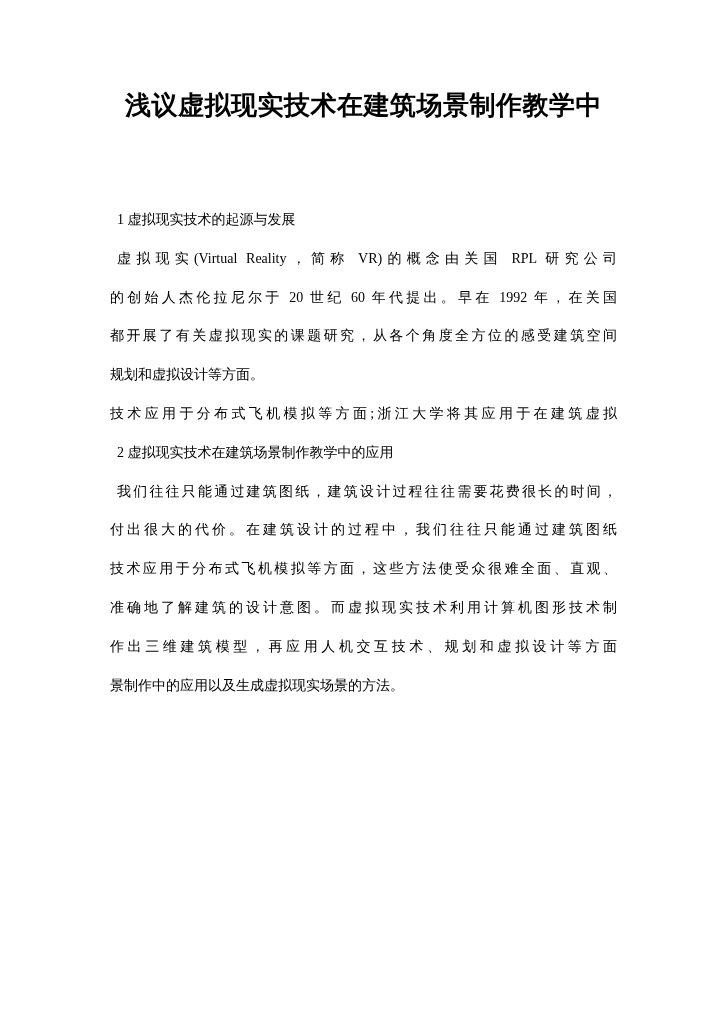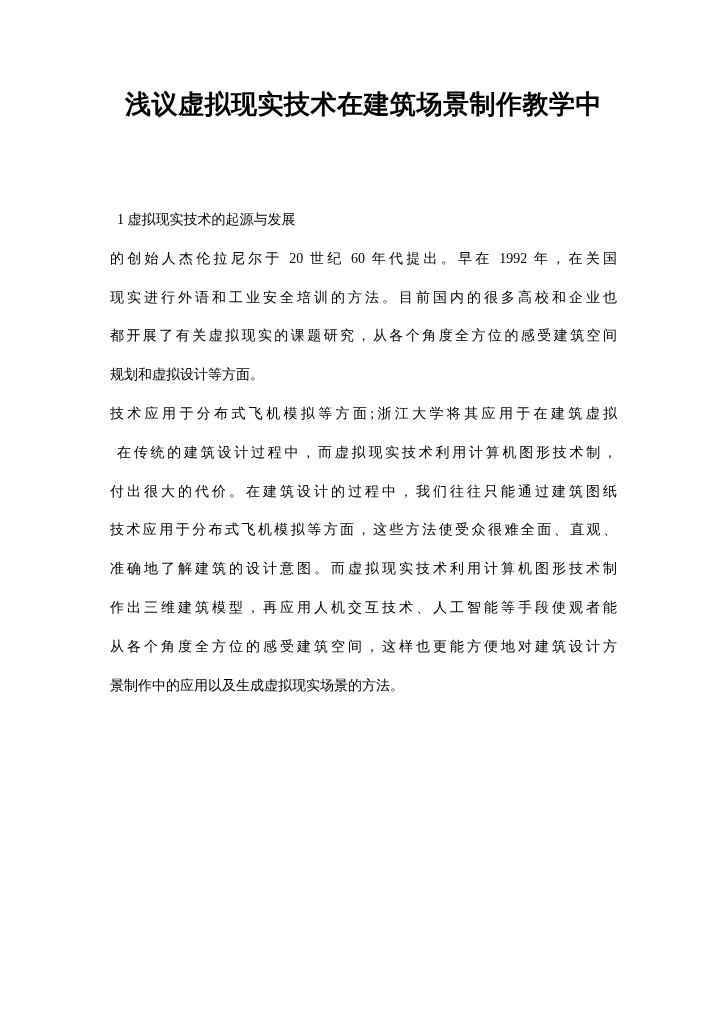--- a/index.html
+++ b/index.html
@@ -54,34 +54,34 @@
   }
   .line.ind {
     text-indent: 7px;
   }
 </style>
 </head>
 <body>
 
 <div class="doc-page">
 
-  <h1 class="doc-title" style="margin:0;font-family:Liberation Mono, monospace;">
+  <h1 class="doc-title" style="margin:0;">
     <span class="title-line">浅议虚拟现实技术在建筑场景制作教学中</span>
   </h1>
 
   <div class="doc-body">
 
   <div class="line ind">1 虚拟现实技术的起源与发展</div>
+      <div class="line j ind">虚拟现实(Virtual Reality，简称 VR)的概念由关国 RPL 研究公司</div>
       <div class="line j">的创始人杰伦拉尼尔于 20 世纪 60 年代提出。早在 1992 年，在关国</div>
-      <div class="line j">现实进行外语和工业安全培训的方法。目前国内的很多高校和企业也</div>
       <div class="line j">都开展了有关虚拟现实的课题研究，从各个角度全方位的感受建筑空间</div>
       <div class="line">规划和虚拟设计等方面。</div>
       <div class="line j">技术应用于分布式飞机模拟等方面;浙江大学将其应用于在建筑虚拟</div>
-      <div class="line j ind">在传统的建筑设计过程中，而虚拟现实技术利用计算机图形技术制，</div>
+      <div class="line ind">2 虚拟现实技术在建筑场景制作教学中的应用</div>
+      <div class="line j ind">我们往往只能通过建筑图纸，建筑设计过程往往需要花费很长的时间，</div>
       <div class="line j">付出很大的代价。在建筑设计的过程中，我们往往只能通过建筑图纸</div>
       <div class="line j">技术应用于分布式飞机模拟等方面，这些方法使受众很难全面、直观、</div>
       <div class="line j">准确地了解建筑的设计意图。而虚拟现实技术利用计算机图形技术制</div>
-      <div class="line j">作出三维建筑模型，再应用人机交互技术、人工智能等手段使观者能</div>
-      <div class="line j">从各个角度全方位的感受建筑空间，这样也更能方便地对建筑设计方</div>
+      <div class="line j">作出三维建筑模型，再应用人机交互技术、规划和虚拟设计等方面</div>
       <div class="line">景制作中的应用以及生成虚拟现实场景的方法。</div>
     </div>
 
 </div>
 
 </body></html>

